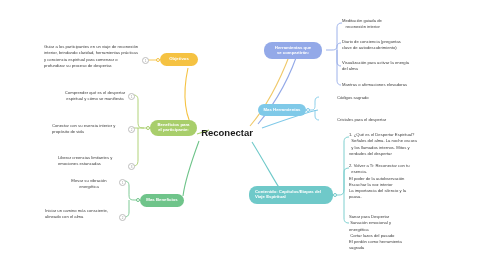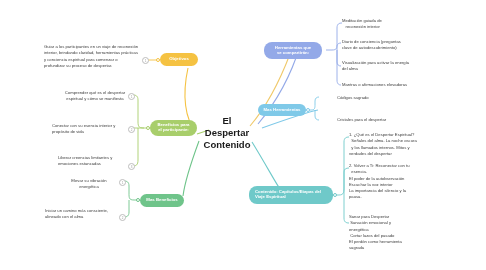--- a/index.html
+++ b/index.html
@@ -84,22 +84,21 @@
 
     <path d="M305 110 L 311 110 C 315 110, 315 108, 315 104 L 315 101 C 315 98, 317 97, 319 97" stroke="#7FC9E8" stroke-width="0.9" fill="none"></path>
     <path d="M315 110 L 315 116 C 315 119, 317 120, 319 120" stroke="#7FC9E8" stroke-width="0.9" fill="none"></path>
 
     <path d="M333 195 L 339 195 C 344 195, 344 192, 344 186 L 344 142 C 344 138, 346 137, 349 137" stroke="#6FC9C9" stroke-width="0.9" fill="none"></path>
     <path d="M344 195 L 344 172 C 344 169, 346 168, 349 168" stroke="#6FC9C9" stroke-width="0.9" fill="none"></path>
     <path d="M344 195 L 344 218 C 344 222, 346 223, 349 223" stroke="#6FC9C9" stroke-width="0.9" fill="none"></path>
   </svg>
 
   <div class="node root" style="left:196px;top:120px;width:62px;height:26px;flex-direction:column;">
-    <span>El Despertar</span>
-    <span>Contenido</span>
+    <span>Reconectar</span>
   </div>
 
   <div class="node branch" style="left:160px;top:53px;width:38px;height:13px;background:#F5C242;">
     <span>Objetivos</span>
   </div>
   <div class="dot" style="left:156px;top:58px;border:1px solid #F5C242;"></div>
   <div class="leaf" style="left:44px;top:44px;width:95px;white-space:pre-wrap;">Guiar a los participantes en un viaje de reconexión interior, brindando claridad, herramientas prácticas y conciencia espiritual para comenzar o profundizar su proceso de despertar.</div>
   <div class="bullet-num" style="left:142px;top:57px;">
       <span>1</span>
     </div>

